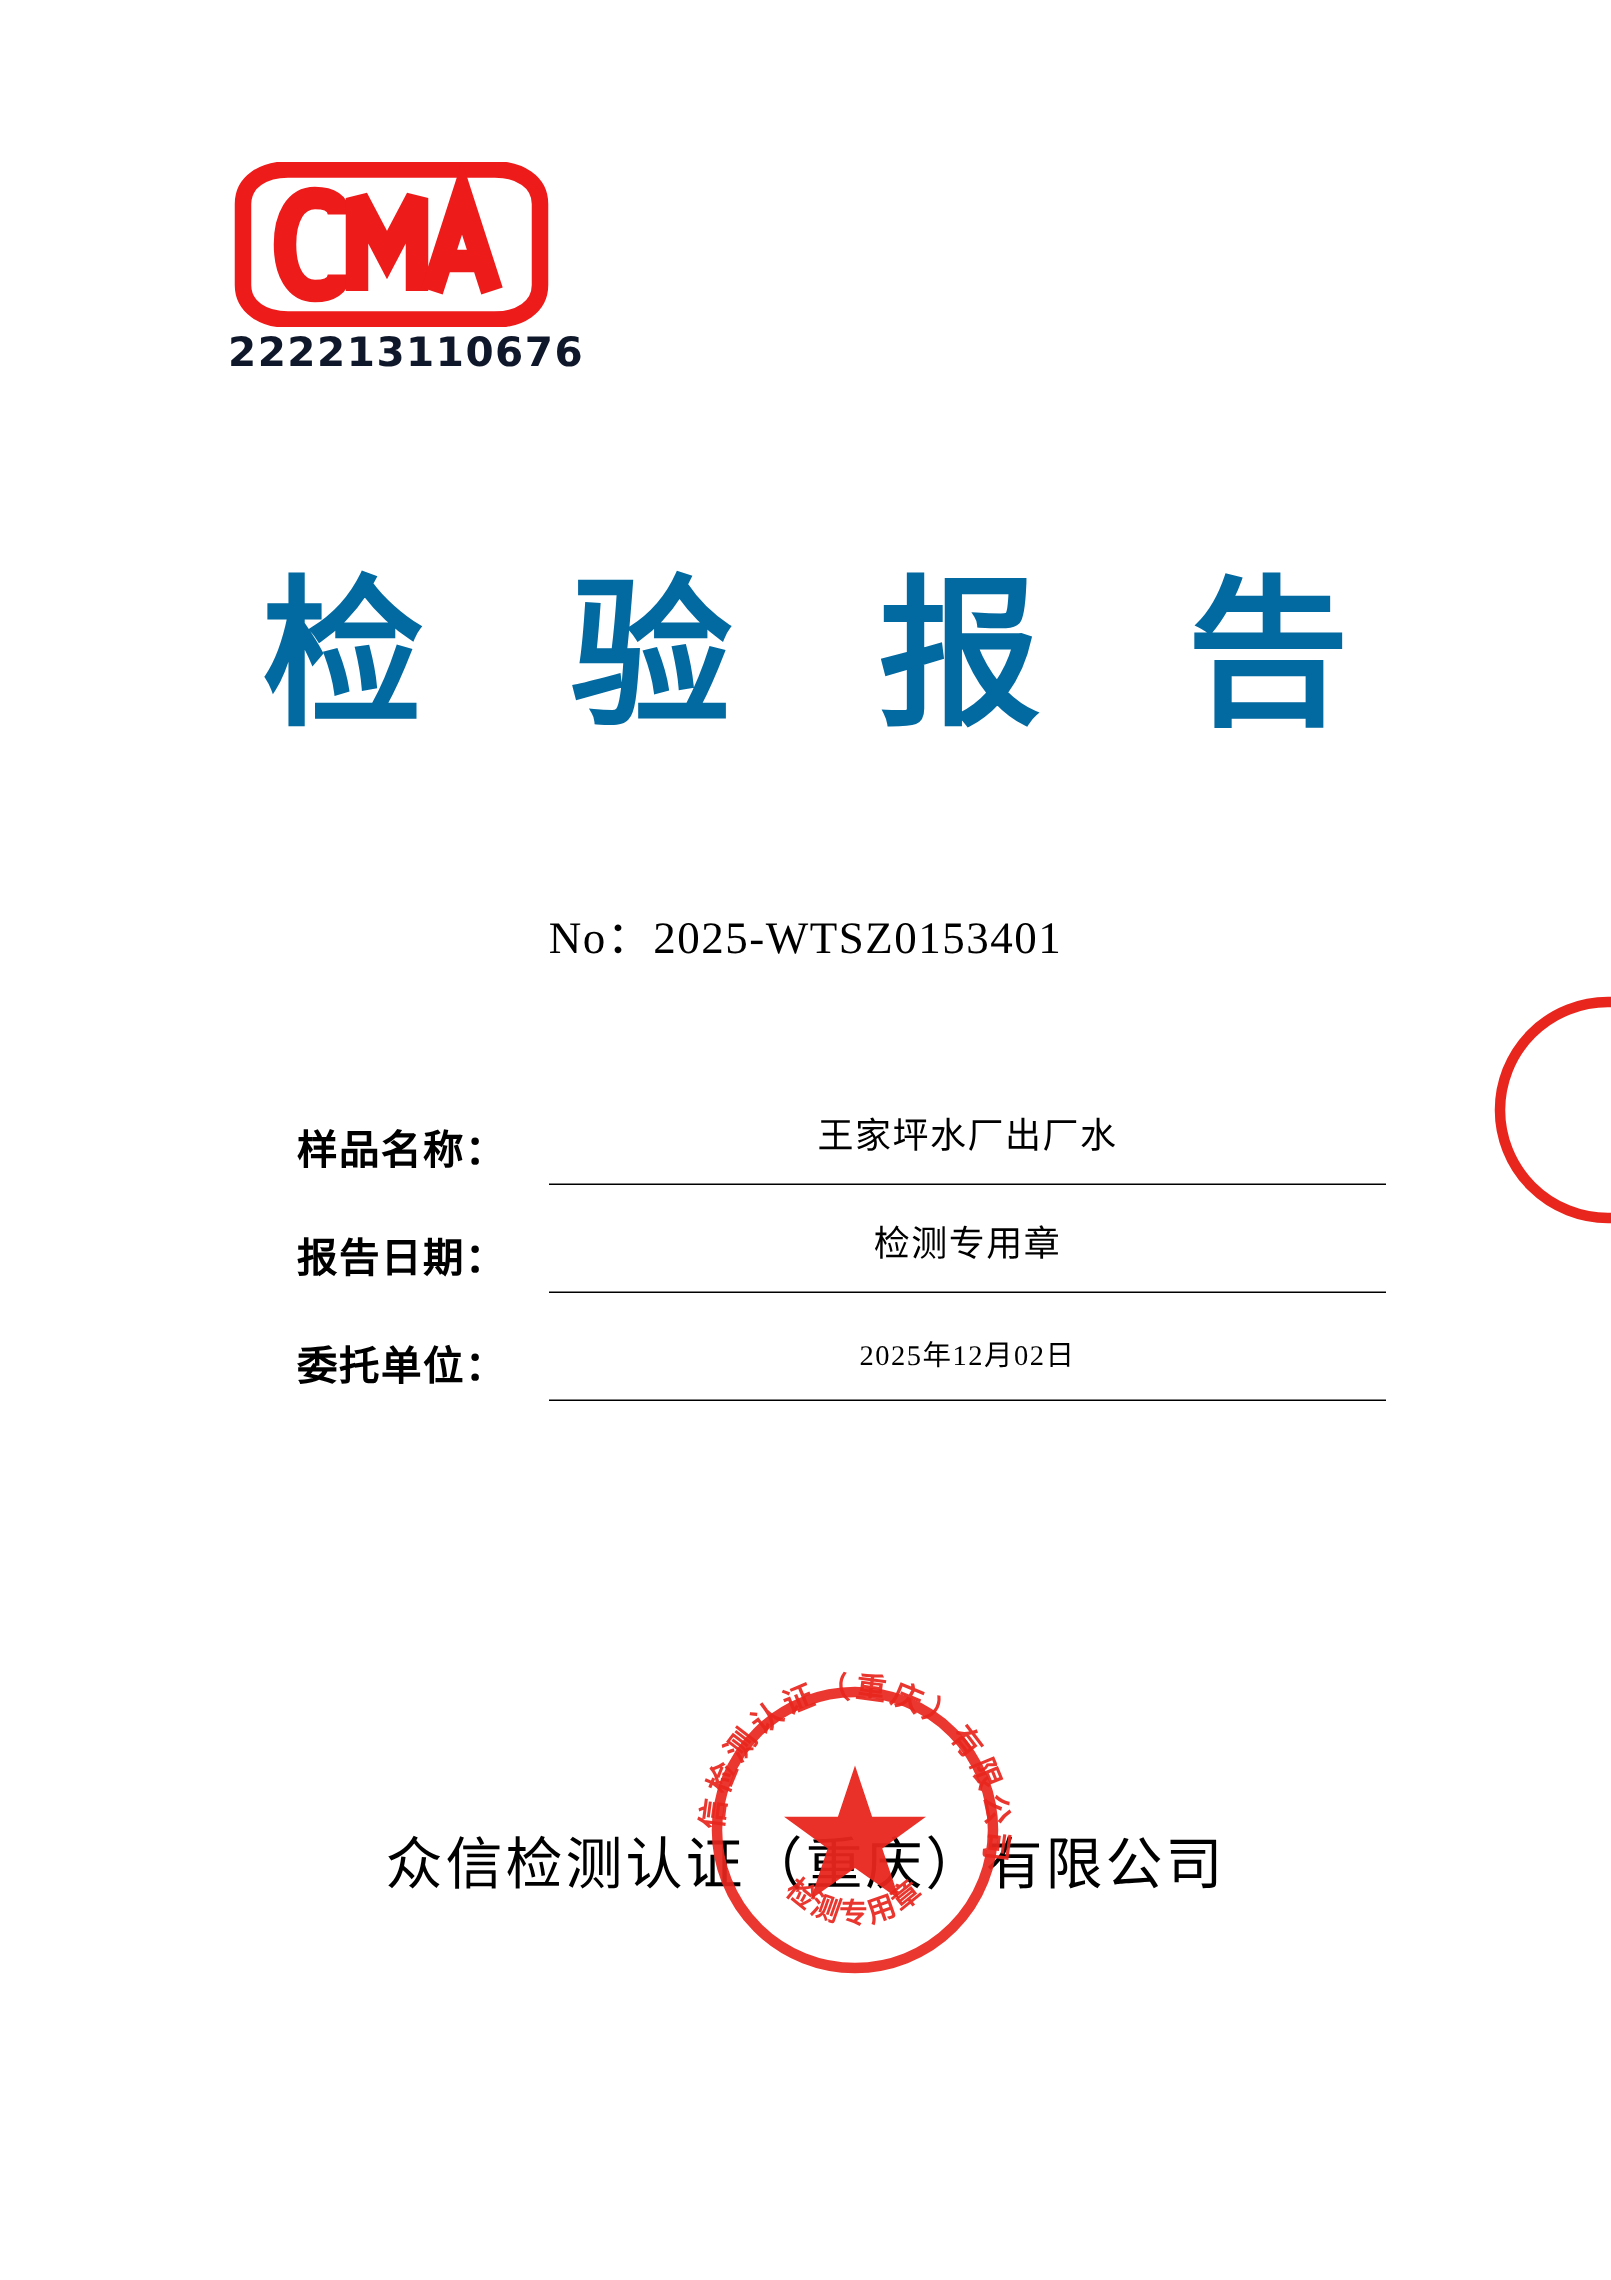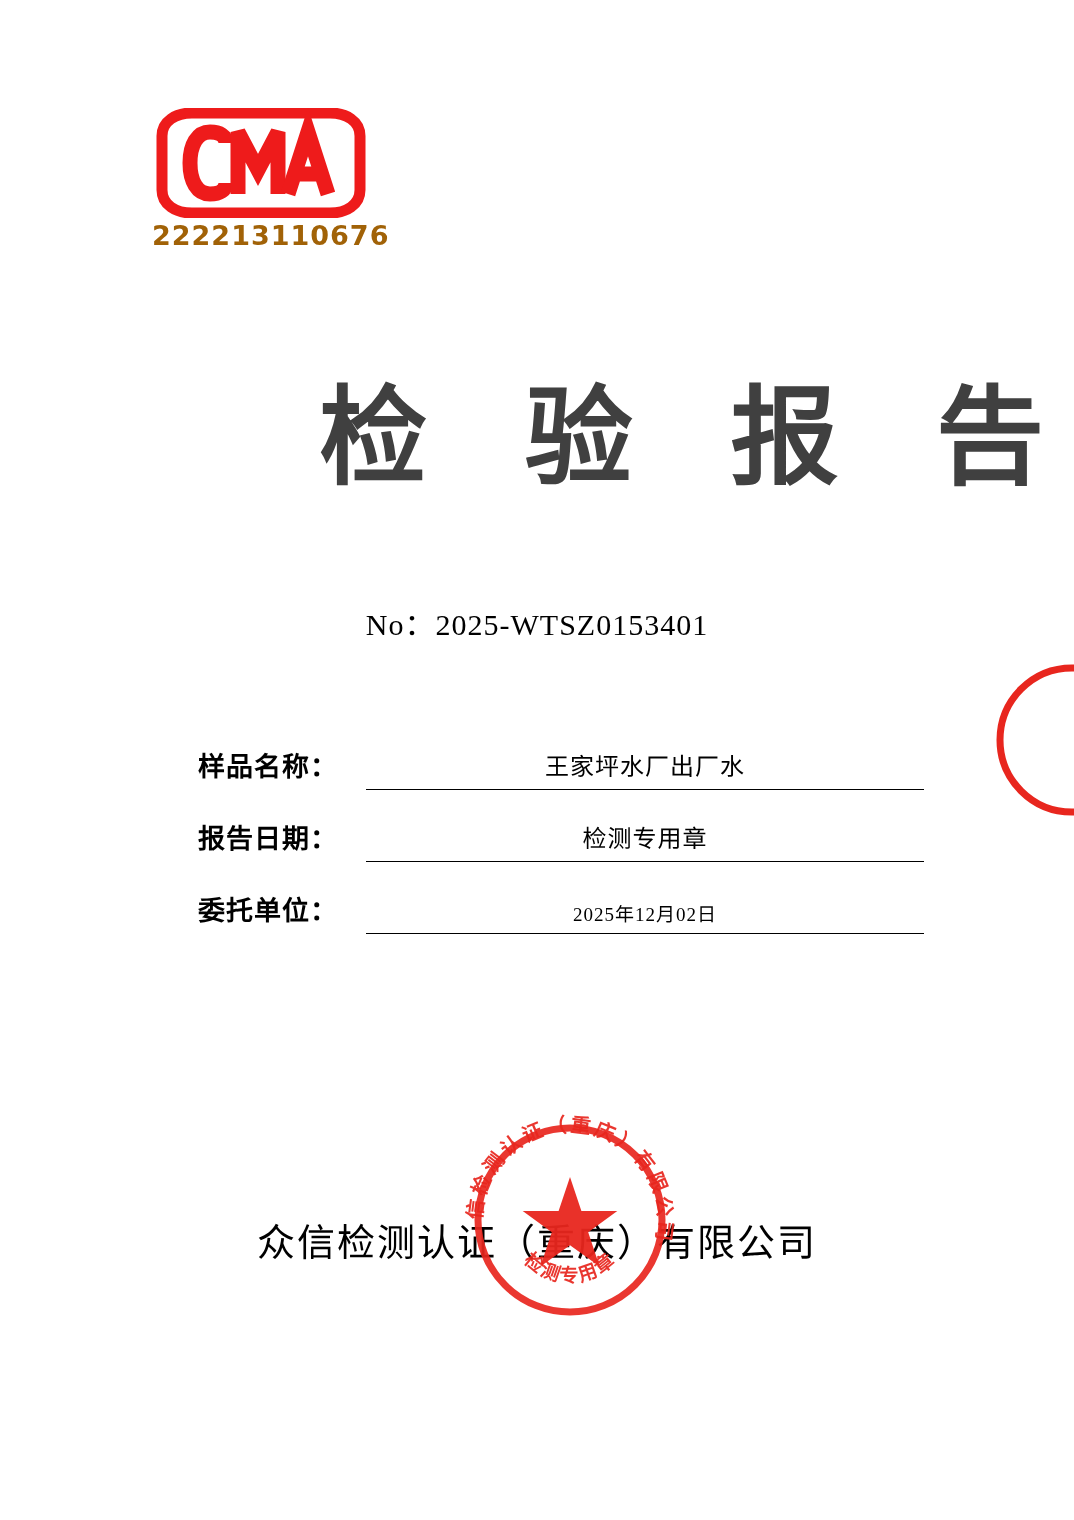--- a/index.html
+++ b/index.html
@@ -24,42 +24,42 @@
     width: 230px;
   }
   .cma-logo {
     width: 218px;
     height: 110px;
     display: block;
   }
   .cma-number {
     font-family: "DejaVu Sans", sans-serif;
     font-weight: bold;
-    color: #a16207;
+    color: #0f172a;
     font-size: 27px;
     letter-spacing: 1px;
     text-align: center;
     margin-top: 2px;
     width: 218px;
   }
 
   
   .doc-title {
     position: absolute;
     top: 378px;
     left: 0;
     width: 1074px;
-    text-align: right;
+    text-align: center;
     font-family: "DejaVu Serif", serif;
     font-weight: bold;
     font-size: 108px;
     letter-spacing: 30px;
     text-indent: 30px;
     line-height: 1.1;
-    color: #404040;
+    color: #0369a1;
   }
 
   .doc-no {
     position: absolute;
     top: 580px;
     left: 0;
     width: 1074px;
     text-align: center;
     font-size: 30px;
     letter-spacing: 1px;
@@ -85,21 +85,21 @@
     font-weight: bold;
     font-size: 27px;
     letter-spacing: 1px;
     white-space: nowrap;
     padding-bottom: 6px;
   }
   .field-value-wrap {
     flex: 1;
     border-bottom: 1.6px solid #000;
     text-align: center;
-    padding-bottom: 7px;
+    padding-bottom: 17px;
   }
   .field-value {
     font-size: 24px;
     letter-spacing: 1px;
   }
   .field-value.small {
     font-size: 19px;
   }
 
   

